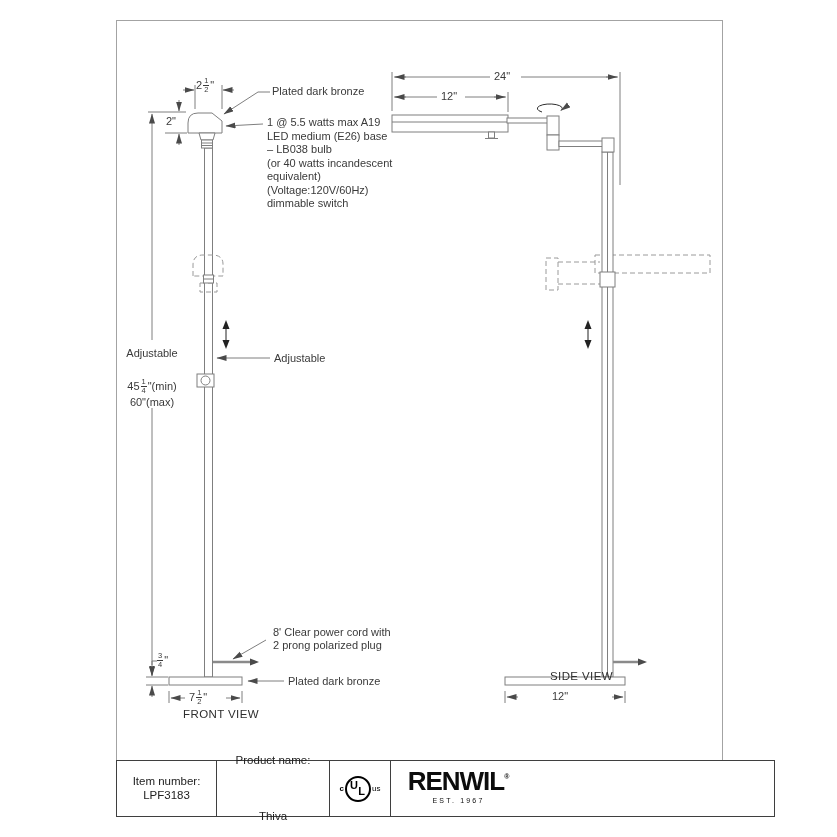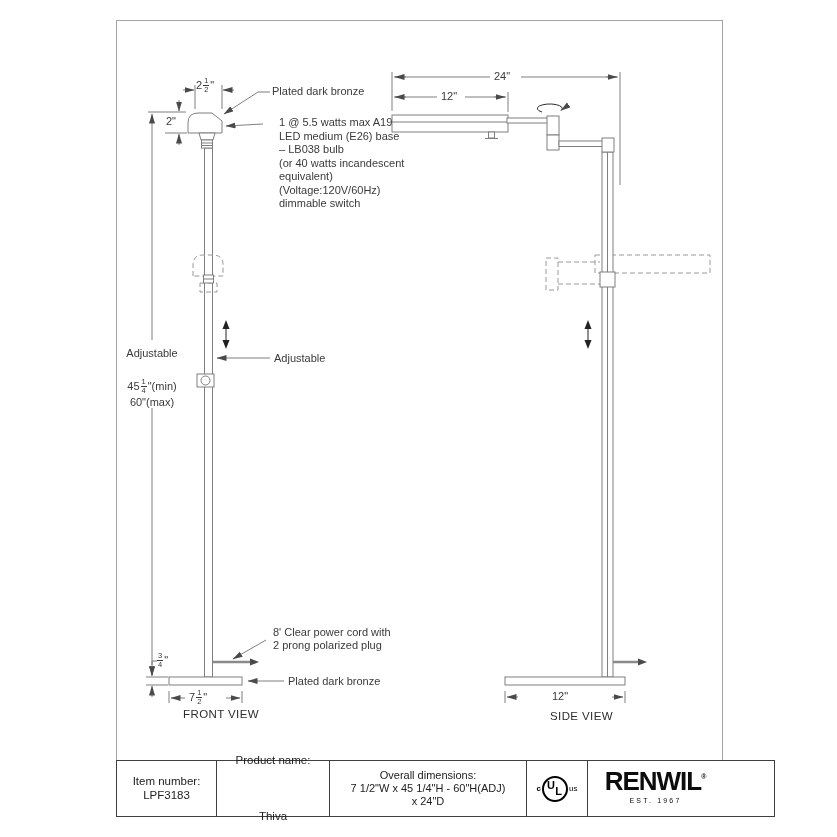--- a/index.html
+++ b/index.html
@@ -208,21 +208,21 @@
         <line x1="505" y1="691" x2="505" y2="703"></line>
         <line x1="625" y1="691" x2="625" y2="703"></line>
         <path d="M518,697 L507,697" marker-end="url(#ah)"></path>
         <path d="M612,697 L623,697" marker-end="url(#ah)"></path>
       </g>
     </g>
   </svg>
 
   <span class="lbl" style="left:272px;top:85px;">Plated dark bronze</span>
 
-  <div class="lbl note" style="left:267px;top:116px;margin-left:12px;">
+  <div class="lbl note" style="left:267px;top:116px;">
     <div>1 @ 5.5 watts max A19</div>
     <div>LED medium (E26) base</div>
     <div>– LB038 bulb</div>
     <div>(or 40 watts incandescent</div>
     <div>equivalent)</div>
     <div>(Voltage:120V/60Hz)</div>
     <div>dimmable switch</div>
   </div>
 
   <div class="lbl ctr" style="left:118px;top:347px;width:68px;">
@@ -243,21 +243,21 @@
   <span class="lbl" style="left:274px;top:352px;">Adjustable</span>
 
   <div class="lbl" style="left:273px;top:626px;">
     <div>8' Clear power cord with</div>
     <div>2 prong polarized plug</div>
   </div>
 
   <span class="lbl" style="left:288px;top:675px;">Plated dark bronze</span>
 
   <span class="lbl view-title" style="left:169px;top:708px;">FRONT VIEW</span>
-  <span class="lbl view-title" style="left:536px;top:710px;">SIDE VIEW</span>
+  <span class="lbl view-title" style="left:536px;top:670px;">SIDE VIEW</span>
 
   <span class="dimfrac" style="position:absolute;left:196px;top:77px;">
     <span>2</span>
     <span class="frac">
         <span class="fn">1</span>
         <span class="fd">2</span>
       </span>
     <span>"</span>
   </span>
 
@@ -286,25 +286,20 @@
   <span class="lbl" style="left:552px;top:690px;">12"</span>
 
   <div class="spec-table">
     <div class="cell c1">
       <div>Item number:</div>
       <div>LPF3183</div>
     </div>
     <div class="cell c2">
       <div>Product name:</div>
       <div>Thiva</div>
-    </div>
-    <div class="cell c3">
-      <div>Overall dimensions:</div>
-      <div>7 1/2"W x 45 1/4"H - 60"H(ADJ)</div>
-      <div>x 24"D</div>
     </div>
     <div class="cell c4">
       <div class="ul-wrap">
         <span class="ul-c">c</span>
         <span class="ul-circle">
           <span class="ul-u">U</span>
           <span class="ul-l">L</span>
         </span>
         <span class="ul-us">us</span>
       </div>

